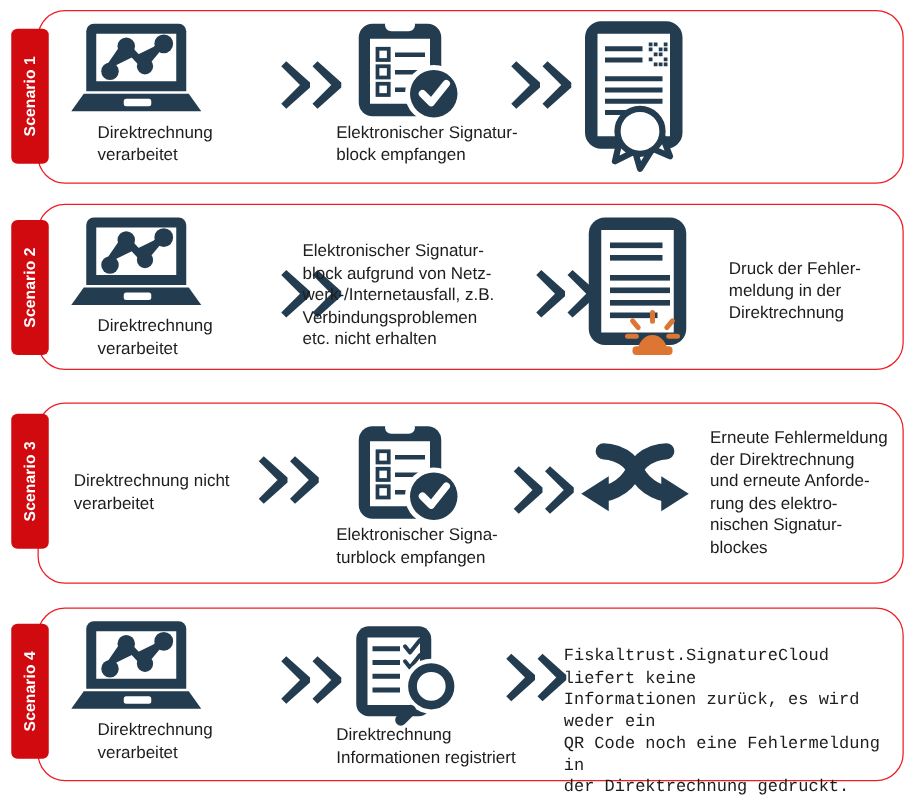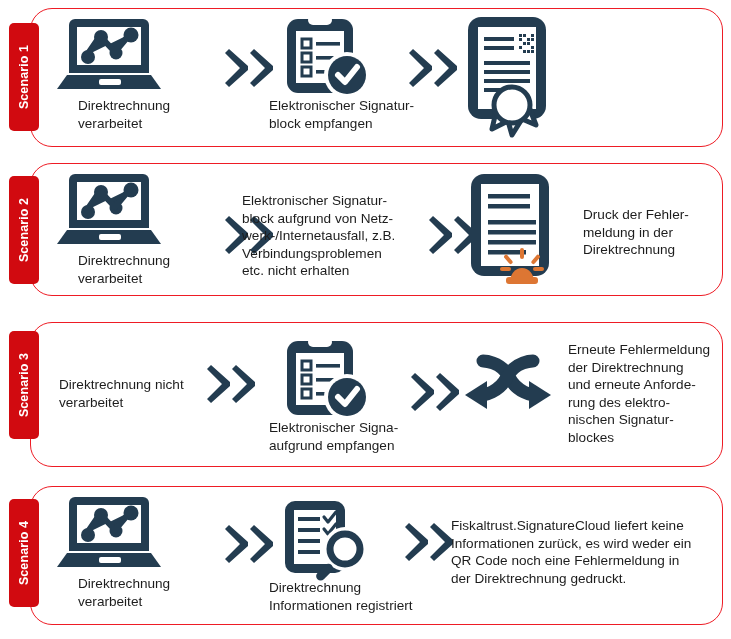--- a/index.html
+++ b/index.html
@@ -248,21 +248,21 @@
           <rect x="18" y="52" width="9" height="9" fill="none" stroke="#233c50" stroke-width="3"></rect>
           <rect class="ink" x="32" y="27" width="24" height="3.6"></rect>
           <rect class="ink" x="32" y="41" width="24" height="3.6"></rect>
           <rect class="ink" x="32" y="55" width="24" height="3.6"></rect>
           <circle cx="63" cy="60" r="23" fill="#ffffff"></circle>
           <circle class="ink" cx="63" cy="60" r="19"></circle>
           <path d="M54 60 L61 67 L73 52" stroke="#ffffff" stroke-width="6" fill="none" stroke-linecap="round" stroke-linejoin="round"></path>
         </svg>
       </div>
       <div class="txt" style="left:238px;top:96px;">Elektronischer Signa-
-aufgrund empfangen</div>
+turblock empfangen</div>
 
       <div class="chev" style="left:378px;top:48px;">
         <svg width="54" height="42" viewBox="0 0 54 42">
           <path class="ink" d="M2 6 L6 2 L25 19 L25 23 L6 40 L2 36 L17 21z"></path>
           <path class="ink" d="M27 6 L31 2 L50 19 L50 23 L31 40 L27 36 L42 21z"></path>
         </svg>
       </div>
 
       <div class="icon" style="left:432px;top:32px;">
         <svg width="90" height="62" viewBox="0 0 90 62">
@@ -329,20 +329,20 @@
       <div class="txt" style="left:238px;top:92px;">Direktrechnung
 Informationen registriert</div>
 
       <div class="chev" style="left:372px;top:34px;">
         <svg width="54" height="42" viewBox="0 0 54 42">
           <path class="ink" d="M2 6 L6 2 L25 19 L25 23 L6 40 L2 36 L17 21z"></path>
           <path class="ink" d="M27 6 L31 2 L50 19 L50 23 L31 40 L27 36 L42 21z"></path>
         </svg>
       </div>
 
-      <div class="txt" style="left:420px;top:30px;">Fiskaltrust.SignatureCloud liefert keine
+      <div class="txt" style="left:420px;top:30px;font-family:Liberation Mono, monospace;">Fiskaltrust.SignatureCloud liefert keine
 Informationen zurück, es wird weder ein
 QR Code noch eine Fehlermeldung in
 der Direktrechnung gedruckt.</div>
     </div>
   </div>
 
 </div>
 
 </body></html>

